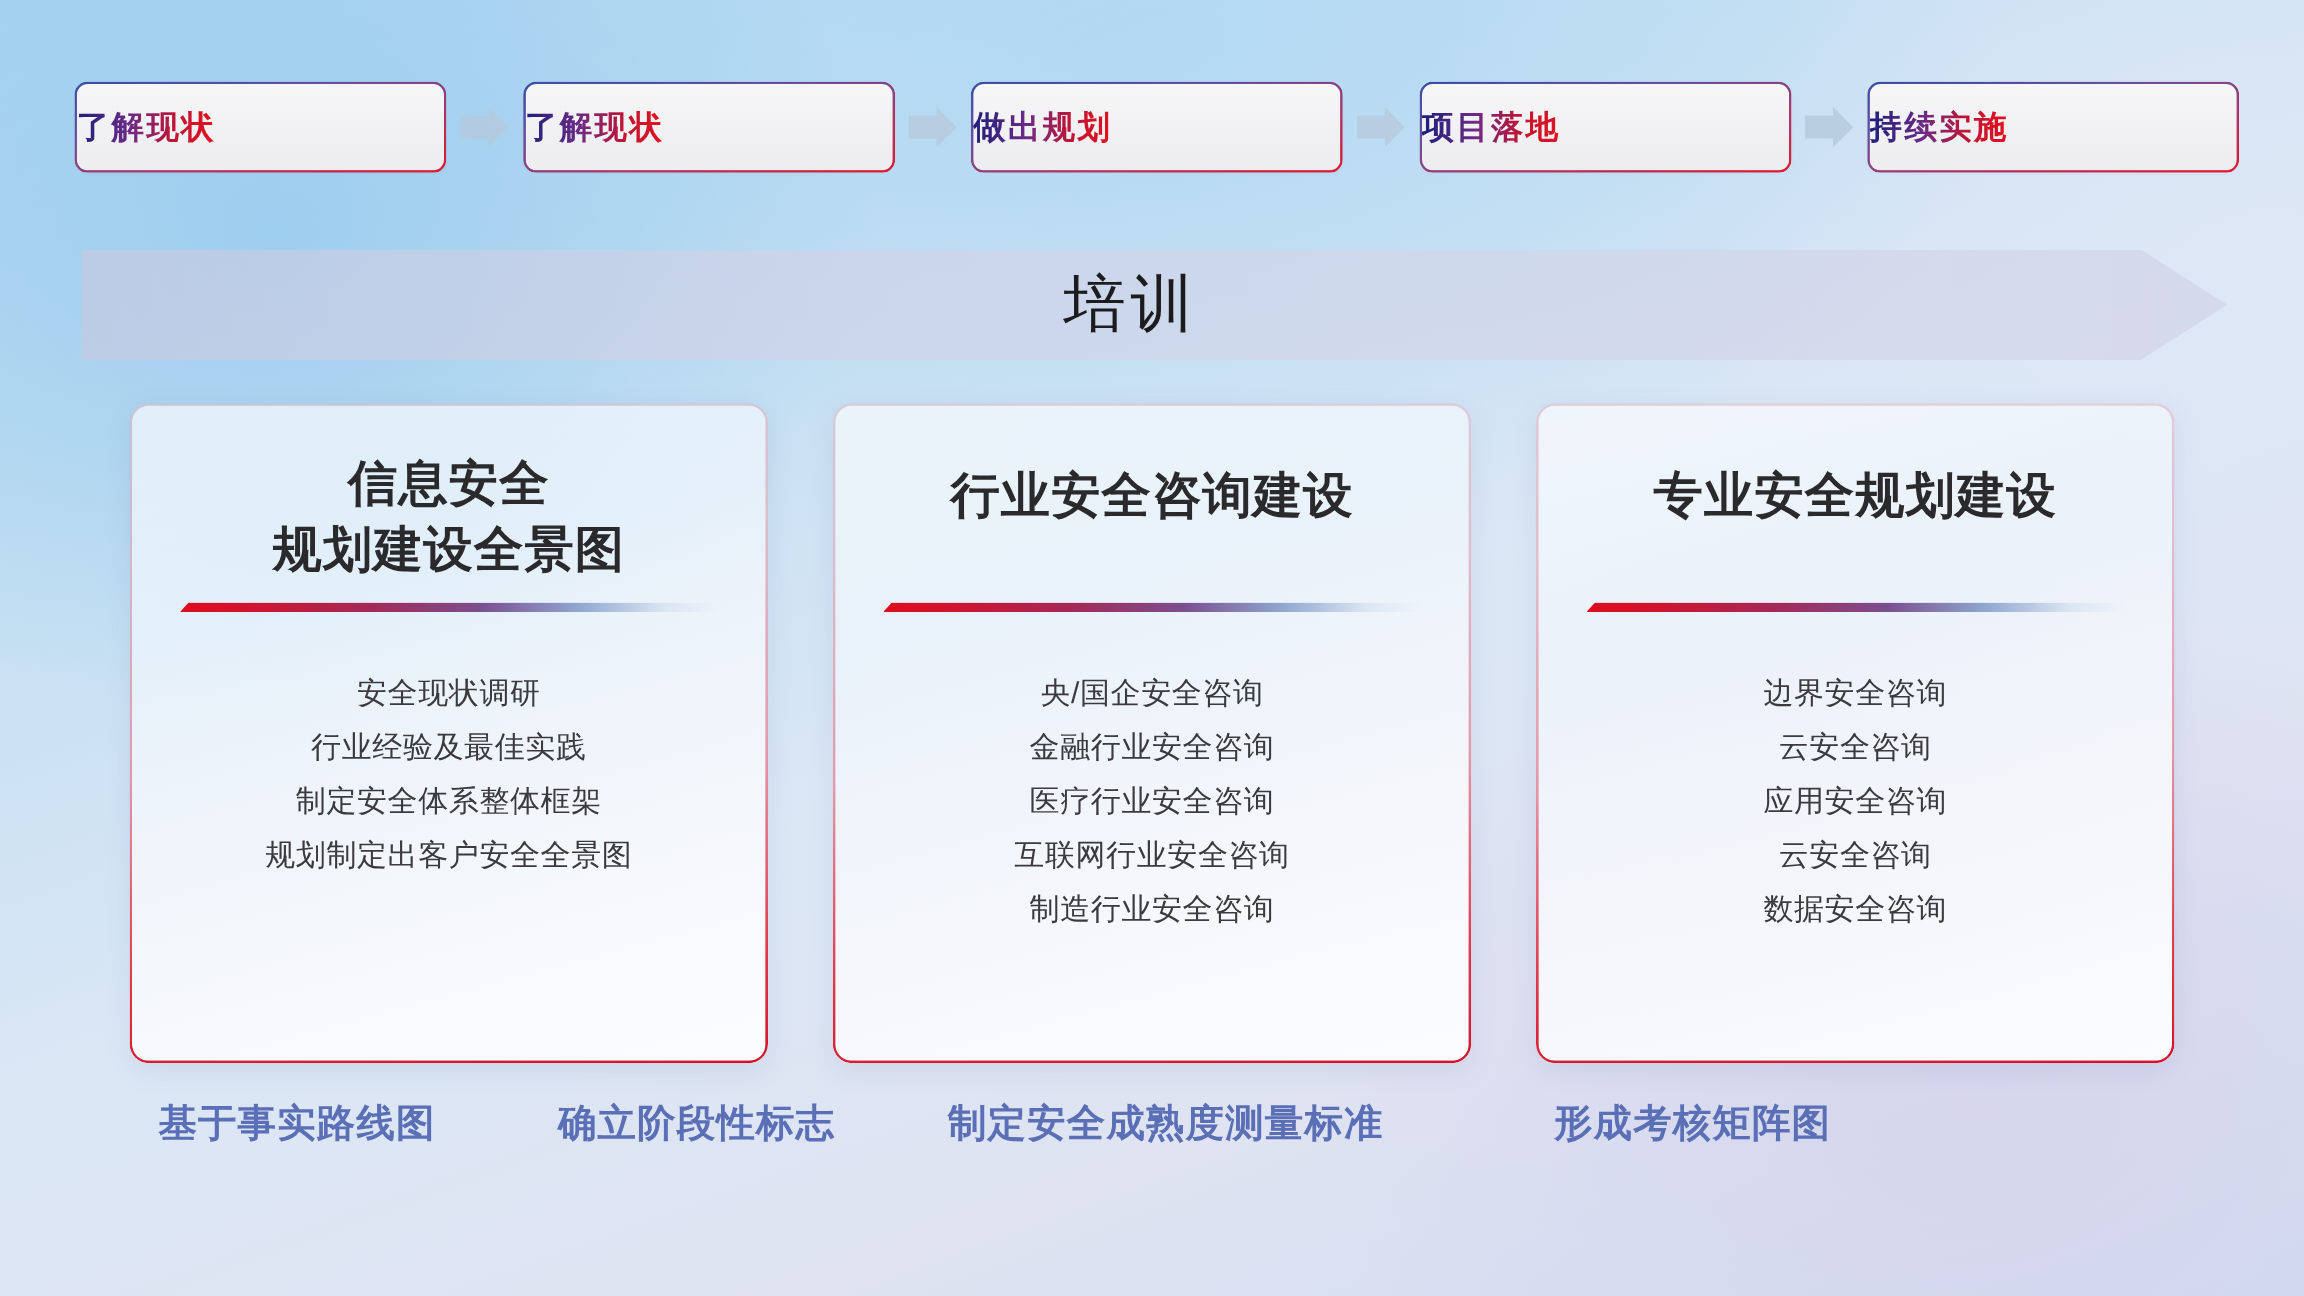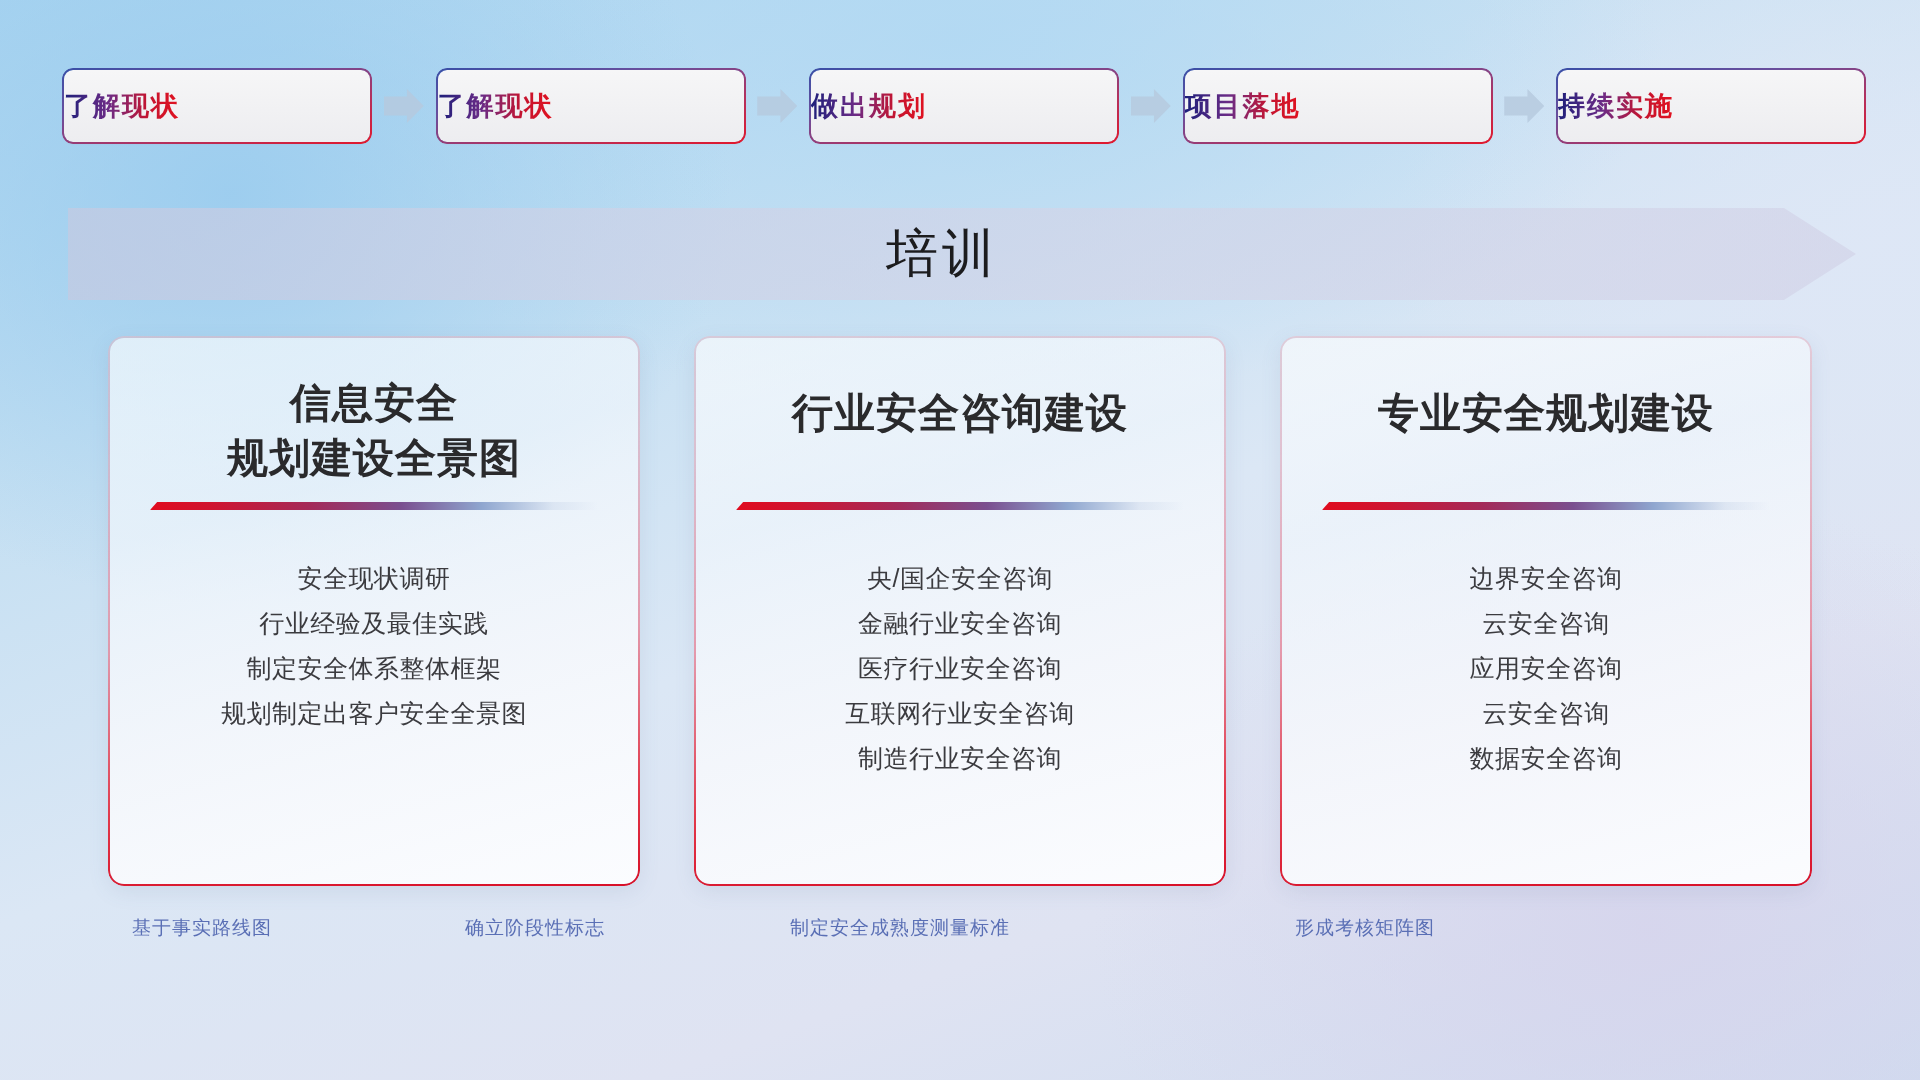--- a/index.html
+++ b/index.html
@@ -183,22 +183,22 @@
   
   #footer-labels {
     position: absolute;
     top: 915px;
     left: 0;
     width: 1920px;
     height: 44px;
   }
   .footer-label {
     position: absolute;
-    font-size: 19px;
-    font-weight: normal;
+    font-size: 32px;
+    font-weight: bold;
     color: #5a6fb5;
     letter-spacing: 1px;
     white-space: nowrap;
     top: 0;
   }
 </style>
 </head>
 <body>
 
 <div id="stage">

